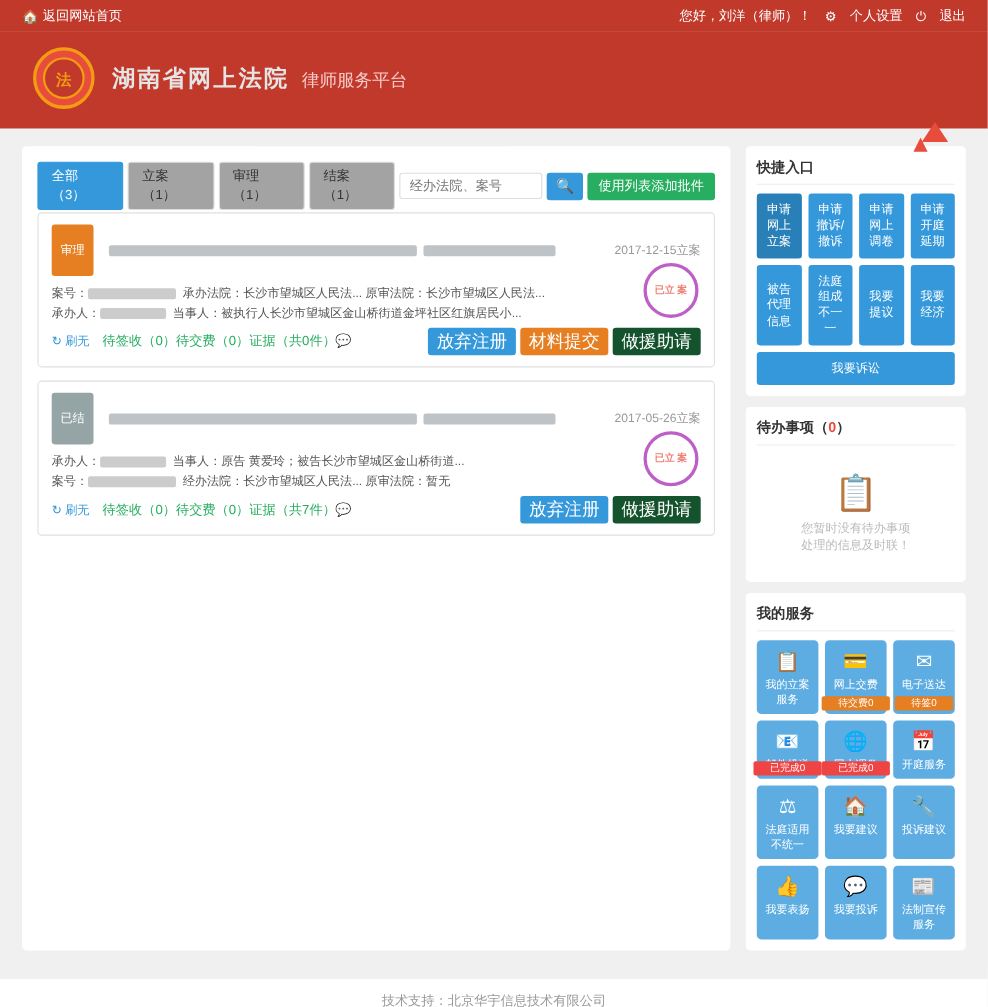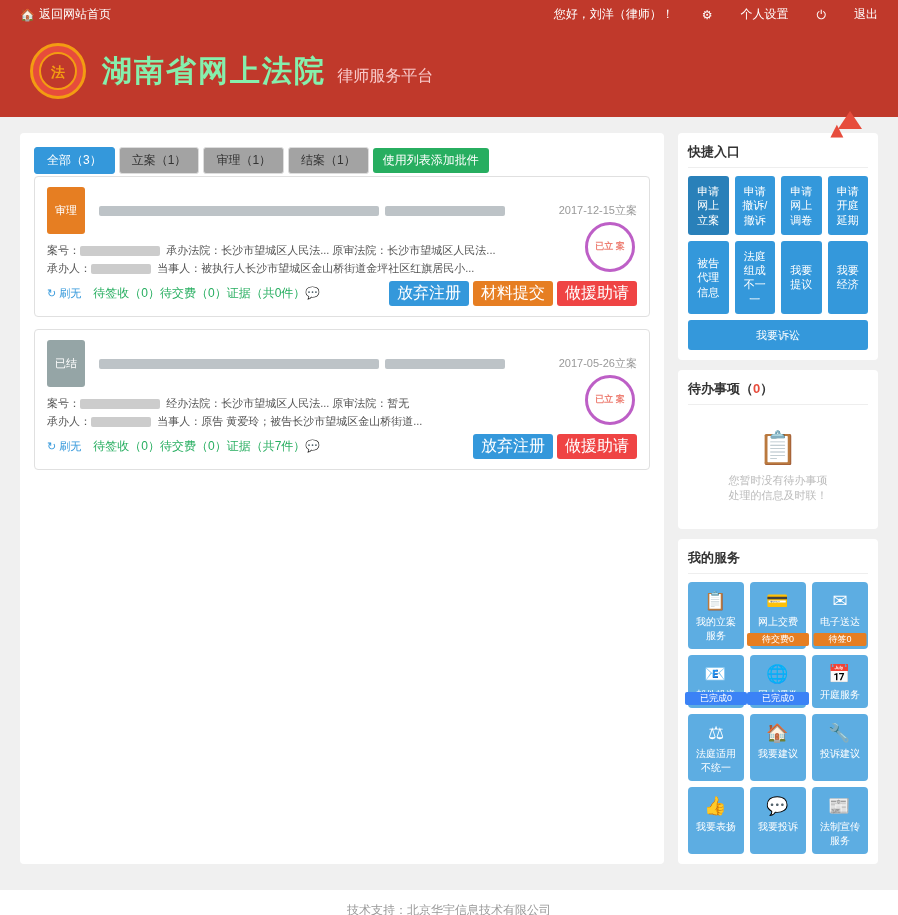--- a/index.html
+++ b/index.html
@@ -9,42 +9,42 @@
     .top-bar {
       background: #c0392b;
       color: white;
       padding: 6px 20px;
       display: flex;
       justify-content: space-between;
       align-items: center;
       font-size: 12px;
     }
     .top-bar-left { display: flex; align-items: center; gap: 4px; }
-    .top-bar-right { display: flex; align-items: center; gap: 28px; }
+    .top-bar-right { display: flex; align-items: center; gap: 12px; }
     .top-bar-right span { cursor: pointer; }
 
     
     .header {
       background: #c0392b;
       padding: 14px 30px 18px;
       display: flex;
       align-items: center;
       gap: 16px;
     }
     .header-logo {
       width: 56px; height: 56px;
       background: #e74c3c;
       border-radius: 50%;
       display: flex; align-items: center; justify-content: center;
       border: 3px solid #f39c12;
     }
     .header-logo svg { width: 40px; height: 40px; }
     .header-title {
-      color: #86efac;
-      font-size: 30px;
+      color: #e5e5e5;
+      font-size: 21px;
       font-weight: bold;
       letter-spacing: 2px;
     }
     .header-subtitle {
       color: #f8c9c9;
       font-size: 16px;
       margin-left: 8px;
     }
 
     
@@ -176,21 +176,21 @@
     .action-btn {
       padding: 2px 8px;
       border-radius: 3px;
       font-size: 16px;
       border: none;
       cursor: pointer;
       color: white;
     }
     .btn-blue { background: #3498db; }
     .btn-orange { background: #e67e22; }
-    .btn-green { background: #ef4444; }
+    .btn-green { background: #14532d; }
     .refresh-link { color: #3498db; font-size: 11px; cursor: pointer; }
 
     
     .right-panel {
       width: 200px;
       display: flex;
       flex-direction: column;
       gap: 10px;
     }
 
@@ -274,21 +274,21 @@
       bottom: 3px;
       left: 50%;
       transform: translateX(-50%);
       background: rgba(255,255,255,0.3);
       border-radius: 2px;
       padding: 0 15px;
       font-size: 9px;
       white-space: nowrap;
     }
     .service-badge.pending { background: #e67e22; }
-    .service-badge.done { background: #3b82f6; }
+    .service-badge.done { background: #ef4444; }
 
     
     .footer {
       background: white;
       text-align: center;
       padding: 12px;
       font-size: 12px;
       color: #999;
       margin-top: 10px;
     }
@@ -330,20 +330,24 @@
 
 <div class="main-content">
 
   <div class="left-panel">
 
     <div class="tabs">
       <div class="tab active">全部（3）</div>
       <div class="tab">立案（1）</div>
       <div class="tab">审理（1）</div>
       <div class="tab">结案（1）</div>
+      <div class="tab-search">
+        <input type="text" placeholder="经办法院、案号" style="">
+        <button class="search-btn">🔍</button>
+      </div>
       <button class="batch-btn">使用列表添加批件</button>
     </div>
 
     <div class="case-item">
       <div class="case-header">
         <div class="case-title-bar">
           <span class="case-status-tag tag-orange">审理</span>
           <div class="case-title-line"></div>
           <div class="case-title-line" style="max-width:120px;"></div>
         </div>
@@ -369,22 +373,22 @@
     <div class="case-item">
       <div class="case-header">
         <div class="case-title-bar">
           <span class="case-status-tag tag-gray">已结</span>
           <div class="case-title-line"></div>
           <div class="case-title-line" style="max-width:120px;"></div>
         </div>
         <span class="case-date">2017-05-26立案</span>
       </div>
       <div class="case-info">
+        <div>承办人：<span class="info-blur" style="width:60px;"></span>&nbsp;&nbsp;<span>当事人：原告    黄爱玲；被告长沙市望城区金山桥街道...</span></div>
         <div>案号：<span class="info-blur" style="width:80px;"></span>&nbsp;&nbsp;<span>经办法院：长沙市望城区人民法...  原审法院：暂无</span></div>
-        <div>承办人：<span class="info-blur" style="width:60px;"></span>&nbsp;&nbsp;<span>当事人：原告    黄爱玲；被告长沙市望城区金山桥街道...</span></div>
       </div>
       <div class="case-stamp">已立
 案</div>
       <div style="display:flex; align-items:center; margin-top:4px;">
         <span class="refresh-link">↻ 刷无</span>
         <span class="case-stats" style="margin-left:12px;">待签收（0）待交费（0）证据（共7件）💬</span>
         <div class="case-actions">
           <button class="action-btn btn-blue">放弃注册</button>
           <button class="action-btn btn-green">做援助请</button>
         </div>

